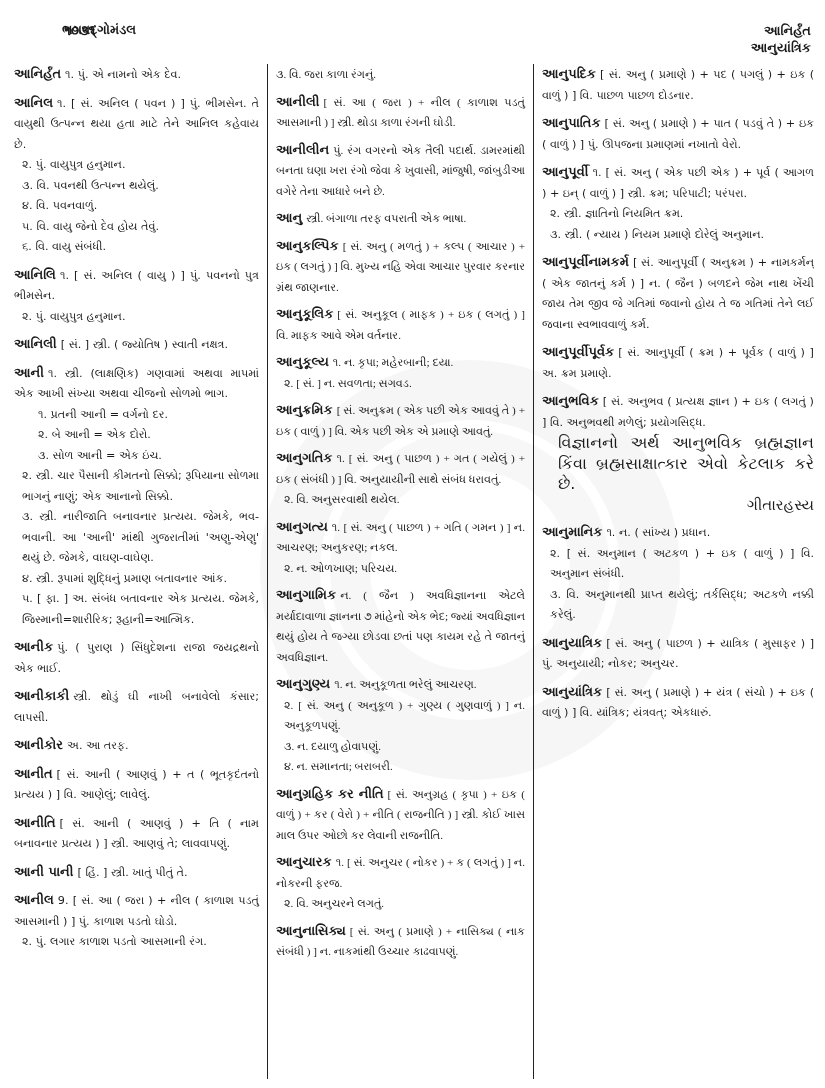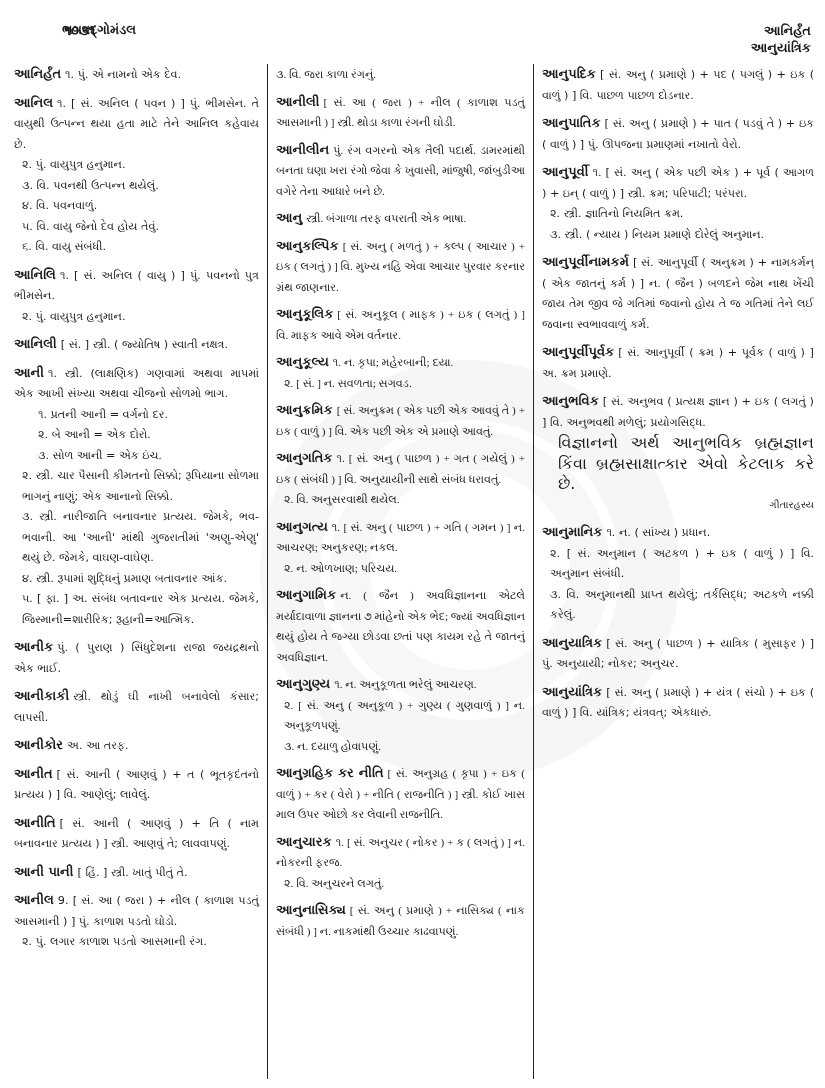--- a/index.html
+++ b/index.html
@@ -16,21 +16,21 @@
   .columns { position:absolute; top:64px; left:14px; width:800px; height:1015px; display:flex; }
   .col { box-sizing:border-box; padding:0 8px; height:100%; overflow:hidden; }
   .col1 { width:253px; padding-left:0; }
   .col2 { width:266px; border-left:1.5px solid #222;font-family:Liberation Serif, serif; }
   .col3 { width:281px; border-left:1.5px solid #222; padding-right:0; }
   .entry { margin-bottom:7px; font-size:11.2px; line-height:20.5px; text-align:justify; }
   .hw { font-weight:bold; font-size:13px; margin-right:4px; }
   .sense { display:block; padding-left:8px; }
   .sub { display:block; padding-left:24px; }
   .quote { display:block; padding-left:16px; font-size:16px; }
-  .src { display:block; text-align:right; font-size:10px; }
+  .src { display:block; text-align:right; font-size:15px; }
 </style>
 </head>
 <body>
 
 <div class="watermark"></div>
 <div class="watermark2"></div>
 
 <div class="header">
   <span class="page-num">૧૦૩૧</span>
   <div class="book-title">ભગવદ્ગોમંડલ</div>
@@ -60,21 +60,21 @@
       <div class="entry"><span class="hw">આનીલી</span><span>[ સં. આ ( જરા ) + નીલ ( કાળાશ પડતું આસમાની ) ] સ્ત્રી. થોડા કાળા રંગની ઘોડી.</span></div>
       <div class="entry"><span class="hw">આનીલીન</span><span>પું. રંગ વગરનો એક તૈલી પદાર્થ. ડામરમાંથી બનતા ઘણા ખરા રંગો જેવા કે ખુવાસી, માંજુષી, જાંબુડીઆ વગેરે તેના આધારે બને છે.</span></div>
       <div class="entry"><span class="hw">આનુ</span><span>સ્ત્રી. બંગાળા તરફ વપરાતી એક ભાષા.</span></div>
       <div class="entry"><span class="hw">આનુકલ્પિક</span><span>[ સં. અનુ ( મળતું ) + કલ્પ ( આચાર ) + ઇક ( લગતું ) ] વિ. મુખ્ય નહિ એવા આચાર પુરવાર કરનાર ગ્રંથ જાણનાર.</span></div>
       <div class="entry"><span class="hw">આનુકૂલિક</span><span>[ સં. અનુકૂલ ( માફક ) + ઇક ( લગતું ) ] વિ. માફક આવે એમ વર્તનાર.</span></div>
       <div class="entry"><span class="hw">આનુકૂલ્ય</span><span>૧. ન. કૃપા; મહેરબાની; દયા.</span><span class="sense">૨. [ સં. ] ન. સવળતા; સગવડ.</span></div>
       <div class="entry"><span class="hw">આનુક્રમિક</span><span>[ સં. અનુક્રમ ( એક પછી એક આવવું તે ) + ઇક ( વાળું ) ] વિ. એક પછી એક એ પ્રમાણે આવતું.</span></div>
       <div class="entry"><span class="hw">આનુગતિક</span><span>૧. [ સં. અનુ ( પાછળ ) + ગત ( ગયેલું ) + ઇક ( સંબંધી ) ] વિ. અનુયાયીની સાથે સંબંધ ધરાવતું.</span><span class="sense">૨. વિ. અનુસરવાથી થયેલ.</span></div>
       <div class="entry"><span class="hw">આનુગત્ય</span><span>૧. [ સં. અનુ ( પાછળ ) + ગતિ ( ગમન ) ] ન. આચરણ; અનુકરણ; નકલ.</span><span class="sense">૨. ન. ઓળખાણ; પરિચય.</span></div>
       <div class="entry"><span class="hw">આનુગામિક</span><span>ન. ( જૈન ) અવધિજ્ઞાનના એટલે મર્યાદાવાળા જ્ઞાનના ૭ માંહેનો એક ભેદ; જ્યાં અવધિજ્ઞાન થયું હોય તે જગ્યા છોડવા છતાં પણ કાયમ રહે તે જાતનું અવધિજ્ઞાન.</span></div>
-      <div class="entry"><span class="hw">આનુગુણ્ય</span><span>૧. ન. અનુકૂળતા ભરેલું આચરણ.</span><span class="sense">૨. [ સં. અનુ ( અનુકૂળ ) + ગુણ્ય ( ગુણવાળું ) ] ન. અનુકૂળપણું.</span><span class="sense">૩. ન. દયાળુ હોવાપણું.</span></div>
+      <div class="entry"><span class="hw">આનુગુણ્ય</span><span>૧. ન. અનુકૂળતા ભરેલું આચરણ.</span><span class="sense">૨. [ સં. અનુ ( અનુકૂળ ) + ગુણ્ય ( ગુણવાળું ) ] ન. અનુકૂળપણું.</span><span class="sense">૩. ન. દયાળુ હોવાપણું.</span><span class="sense">૪. ન. સમાનતા; બરાબરી.</span></div>
       <div class="entry"><span class="hw">આનુગ્રહિક કર નીતિ</span><span>[ સં. અનુગ્રહ ( કૃપા ) + ઇક ( વાળું ) + કર ( વેરો ) + નીતિ ( રાજનીતિ ) ] સ્ત્રી. કોઈ ખાસ માલ ઉપર ઓછો કર લેવાની રાજનીતિ.</span></div>
       <div class="entry"><span class="hw">આનુચારક</span><span>૧. [ સં. અનુચર ( નોકર ) + ક ( લગતું ) ] ન. નોકરની ફરજ.</span><span class="sense">૨. વિ. અનુચરને લગતું.</span></div>
       <div class="entry"><span class="hw">આનુનાસિક્ય</span><span>[ સં. અનુ ( પ્રમાણે ) + નાસિક્ય ( નાક સંબંધી ) ] ન. નાકમાંથી ઉચ્ચાર કાઢવાપણું.</span></div>
     </div>
   <div class="col col3">
       <div class="entry"><span class="hw">આનુપદિક</span><span>[ સં. અનુ ( પ્રમાણે ) + પદ ( પગલું ) + ઇક ( વાળું ) ] વિ. પાછળ પાછળ દોડનાર.</span></div>
       <div class="entry"><span class="hw">આનુપાતિક</span><span>[ સં. અનુ ( પ્રમાણે ) + પાત ( પડવું તે ) + ઇક ( વાળું ) ] પું. ઊપજના પ્રમાણમાં નખાતો વેરો.</span></div>
       <div class="entry"><span class="hw">આનુપૂર્વી</span><span>૧. [ સં. અનુ ( એક પછી એક ) + પૂર્વ ( આગળ ) + ઇન્ ( વાળું ) ] સ્ત્રી. ક્રમ; પરિપાટી; પરંપરા.</span><span class="sense">૨. સ્ત્રી. જ્ઞાતિનો નિયમિત ક્રમ.</span><span class="sense">૩. સ્ત્રી. ( ન્યાય ) નિયમ પ્રમાણે દોરેલું અનુમાન.</span></div>
       <div class="entry"><span class="hw">આનુપૂર્વીનામકર્મ</span><span>[ સં. આનુપૂર્વી ( અનુક્રમ ) + નામકર્મન્ ( એક જાતનું કર્મ ) ] ન. ( જૈન ) બળદને જેમ નાથ ખેંચી જાય તેમ જીવ જે ગતિમાં જવાનો હોય તે જ ગતિમાં તેને લઈ જવાના સ્વભાવવાળું કર્મ.</span></div>
       <div class="entry"><span class="hw">આનુપૂર્વીપૂર્વક</span><span>[ સં. આનુપૂર્વી ( ક્રમ ) + પૂર્વક ( વાળું ) ] અ. ક્રમ પ્રમાણે.</span></div>

